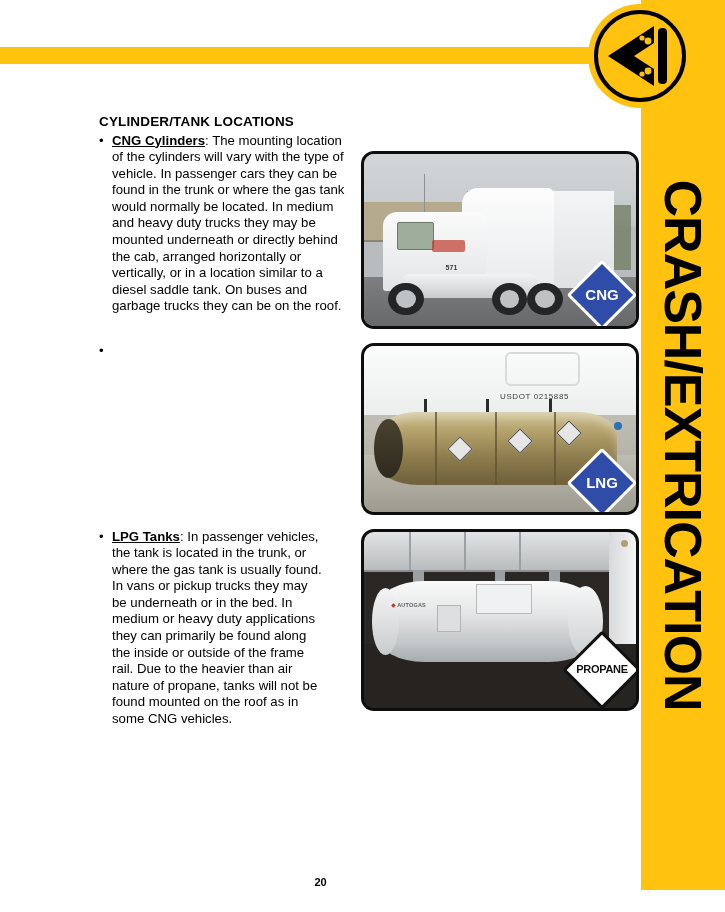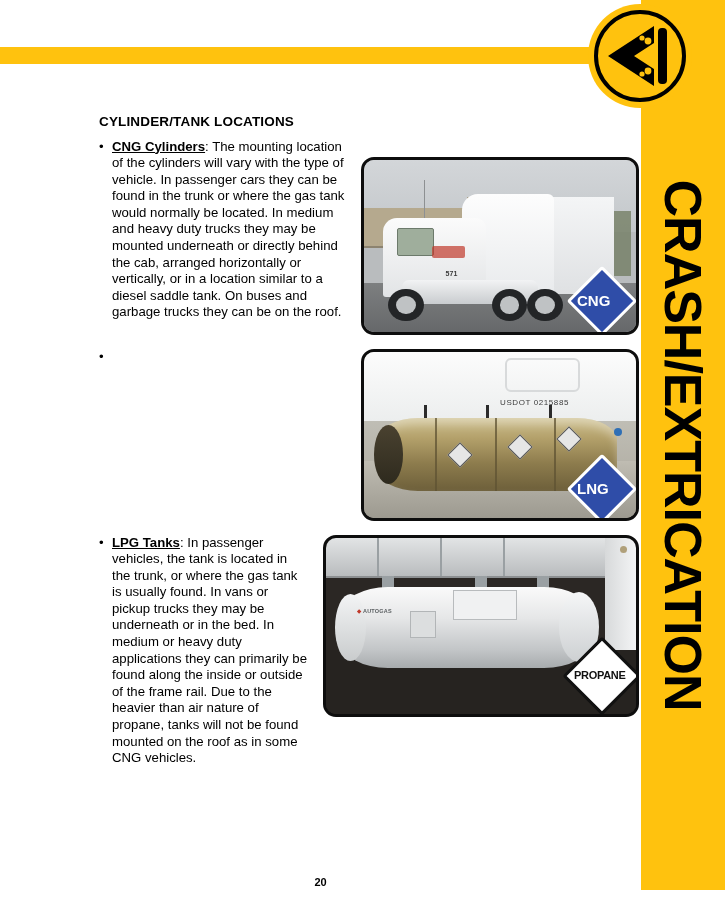--- a/index.html
+++ b/index.html
@@ -67,21 +67,21 @@
     position: absolute;
     left: 99px;
     top: 114px;
     width: 540px;
   }
 
   #page-title {
     font-size: 13.5px;
     font-weight: bold;
     letter-spacing: 0.15px;
-    margin: 0 0 9px 0;
+    margin: 0 0 3px 0;
     line-height: 1.15;
   }
 
   .bullet-block {
     position: relative;
     font-size: 13.2px;
     line-height: 16.6px;
   }
   .bullet-mark {
     position: absolute;
@@ -172,21 +172,21 @@
              background: linear-gradient(#4a4230, #2e2a1e); border-radius: 50%; }
   .lng-band { position: absolute; top: 40%; width: 2px; height: 44%; background: #5f5333; opacity: .75; }
   .lng-strap { position: absolute; top: 32%; width: 3px; height: 14%; background: #2b2b2b; }
   .lng-diamond { position: absolute; width: 16px; height: 16px;
                  background: #e6e6e6; transform: rotate(45deg);
                  border: 1px solid #555; }
   .lng-valve { position: absolute; right: 5%; top: 46%; width: 8px; height: 8px;
                background: #2f6fb5; border-radius: 50%; }
 
   
-  #photo-lpg { width: 316px; height: 182px; }
+  #photo-lpg { width: 278px; height: 182px; }
   #photo-lpg .scene { position: absolute; inset: 0; background: #2b2724; }
   .lpg-frame { position: absolute; left: 0; top: 0; width: 92%; height: 22%;
                background: linear-gradient(#e2e4e5, #b9bcbe); border-bottom: 2px solid #8c8f91; }
   .lpg-frame-rib { position: absolute; top: 0; width: 2px; height: 100%; background: #9aa0a3; }
   .lpg-side { position: absolute; right: 0; top: 0; width: 10%; height: 72%;
               background: linear-gradient(90deg, #d7d9da, #f3f4f5); }
   .lpg-ground { position: absolute; left: 0; bottom: 0; width: 100%; height: 36%;
                 background: #262320; }
   .lpg-tank { position: absolute; left: 5%; top: 28%; width: 80%; height: 46%;
               background: linear-gradient(180deg, #fafafa 0%, #e6e7e8 38%, #c2c5c7 78%, #a7abad 100%);
@@ -204,20 +204,21 @@
   .lpg-logo .mark { color: #c0392b; }
   .lpg-bracket { position: absolute; top: 22%; width: 4%; height: 8%; background: #9aa0a3; }
   .lpg-bolt { position: absolute; right: 3%; top: 5%; width: 7px; height: 7px;
               background: #b0a07a; border-radius: 50%; }
 
   
   .fuel-badge {
     position: absolute;
     display: flex;
     align-items: center;
+    justify-content: center;
   }
   .fuel-badge .diamond {
     position: absolute;
     inset: 0;
     transform: rotate(45deg);
     border-radius: 3px;
   }
   .fuel-badge .badge-text {
     position: relative;
     z-index: 2;

